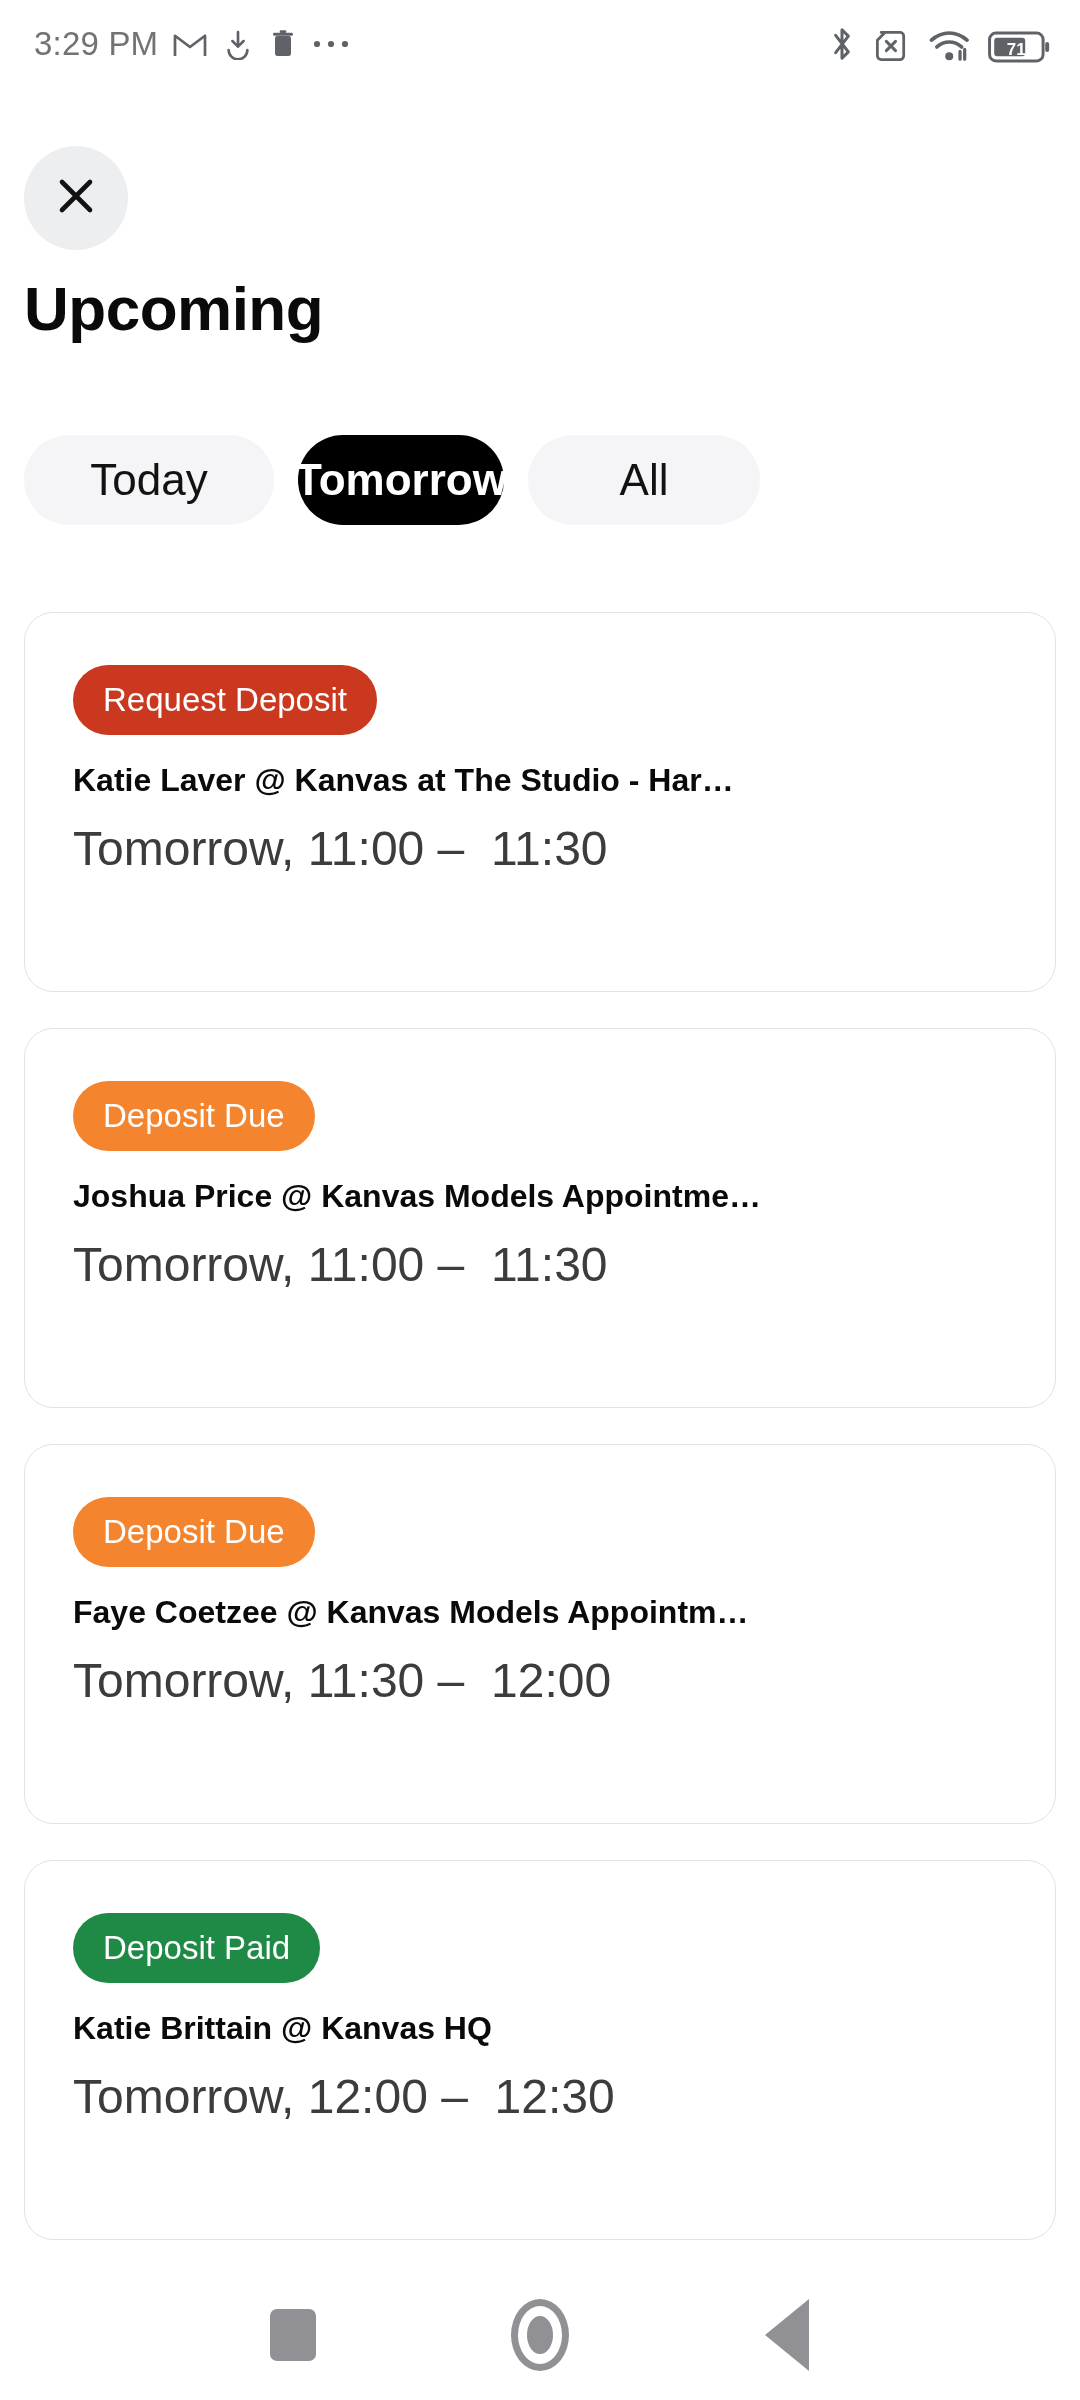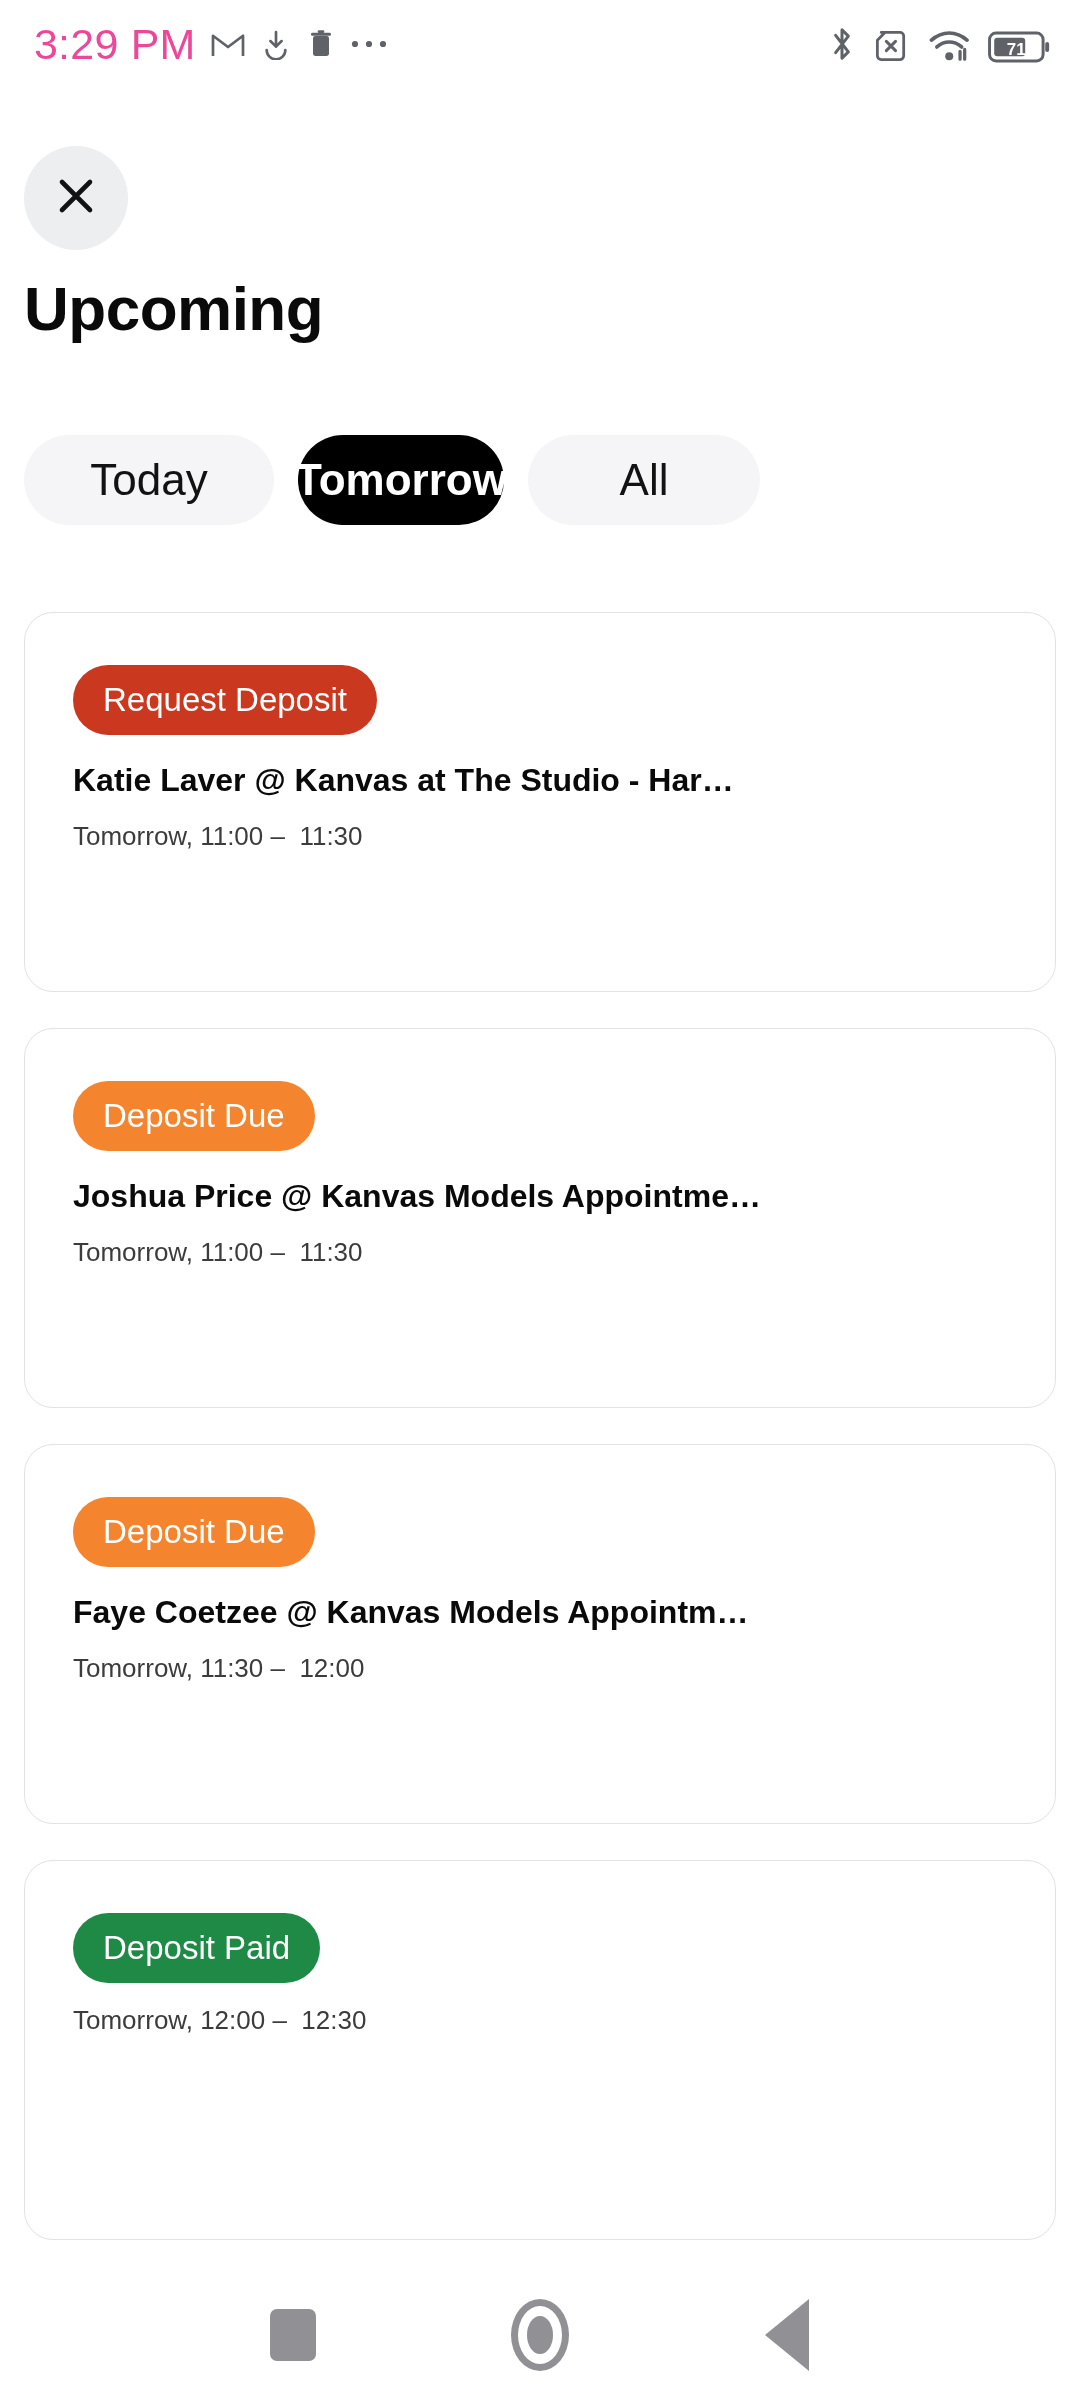--- a/index.html
+++ b/index.html
@@ -11,21 +11,21 @@
     position:relative;
   }
 
   
   .statusbar{
     position:absolute; top:0; left:0; width:1080px; height:88px;
     display:flex; align-items:center; justify-content:space-between;
     padding:0 30px 0 34px;
   }
   .sb-left{ display:flex; align-items:center; gap:14px; }
-  .sb-time{ font-size:43px; color:#ec4899; letter-spacing:0.2px; font-weight:400; }
+  .sb-time{ font-size:33px; color:#737373; letter-spacing:0.2px; font-weight:400; }
   .sb-right{ display:flex; align-items:flex-end; gap:17px; }
   .ic{ display:block; }
 
   
   .close-btn{
     position:absolute; left:24px; top:146px;
     width:104px; height:104px; border-radius:50%;
     background:#eceef0;
     display:flex; align-items:center; justify-content:center;
     cursor:pointer;
@@ -77,21 +77,21 @@
     font-weight:400;
   }
   .card-title{
     margin-top:26px;
     font-size:32px; font-weight:700; color:#0a0a0a;
     white-space:nowrap; overflow:hidden; text-overflow:ellipsis;
     width:950px; line-height:1.2;
   }
   .card-time{
     margin-top:22px;
-    font-size:26px; color:#3c3c3c; font-weight:400;
+    font-size:48px; color:#3c3c3c; font-weight:400;
     white-space:pre;
   }
 
   
   .navbar{
     position:absolute; left:0; bottom:0; width:1080px; height:130px;
     background:#ffffff;
     display:flex; align-items:center; justify-content:space-around;
     padding:0 170px;
   }
@@ -205,20 +205,21 @@
   </div>
 
   <div class="card">
     <span class="badge" style="background: rgb(245, 132, 46);">Deposit Due</span>
     <div class="card-title">Faye  Coetzee @ Kanvas Models Appointm…</div>
     <div class="card-time">Tomorrow, 11:30 –  12:00</div>
   </div>
 
   <div class="card">
     <span class="badge" style="background: rgb(30, 138, 69);">Deposit Paid</span>
+    <div class="card-title">Katie Brittain @ Kanvas HQ</div>
     <div class="card-time">Tomorrow, 12:00 –  12:30</div>
   </div>
 
 </div>
 
 <div class="navbar">
   <div class="nav-btn">
     <span class="nav-square"></span>
   </div>
   <div class="nav-btn">

